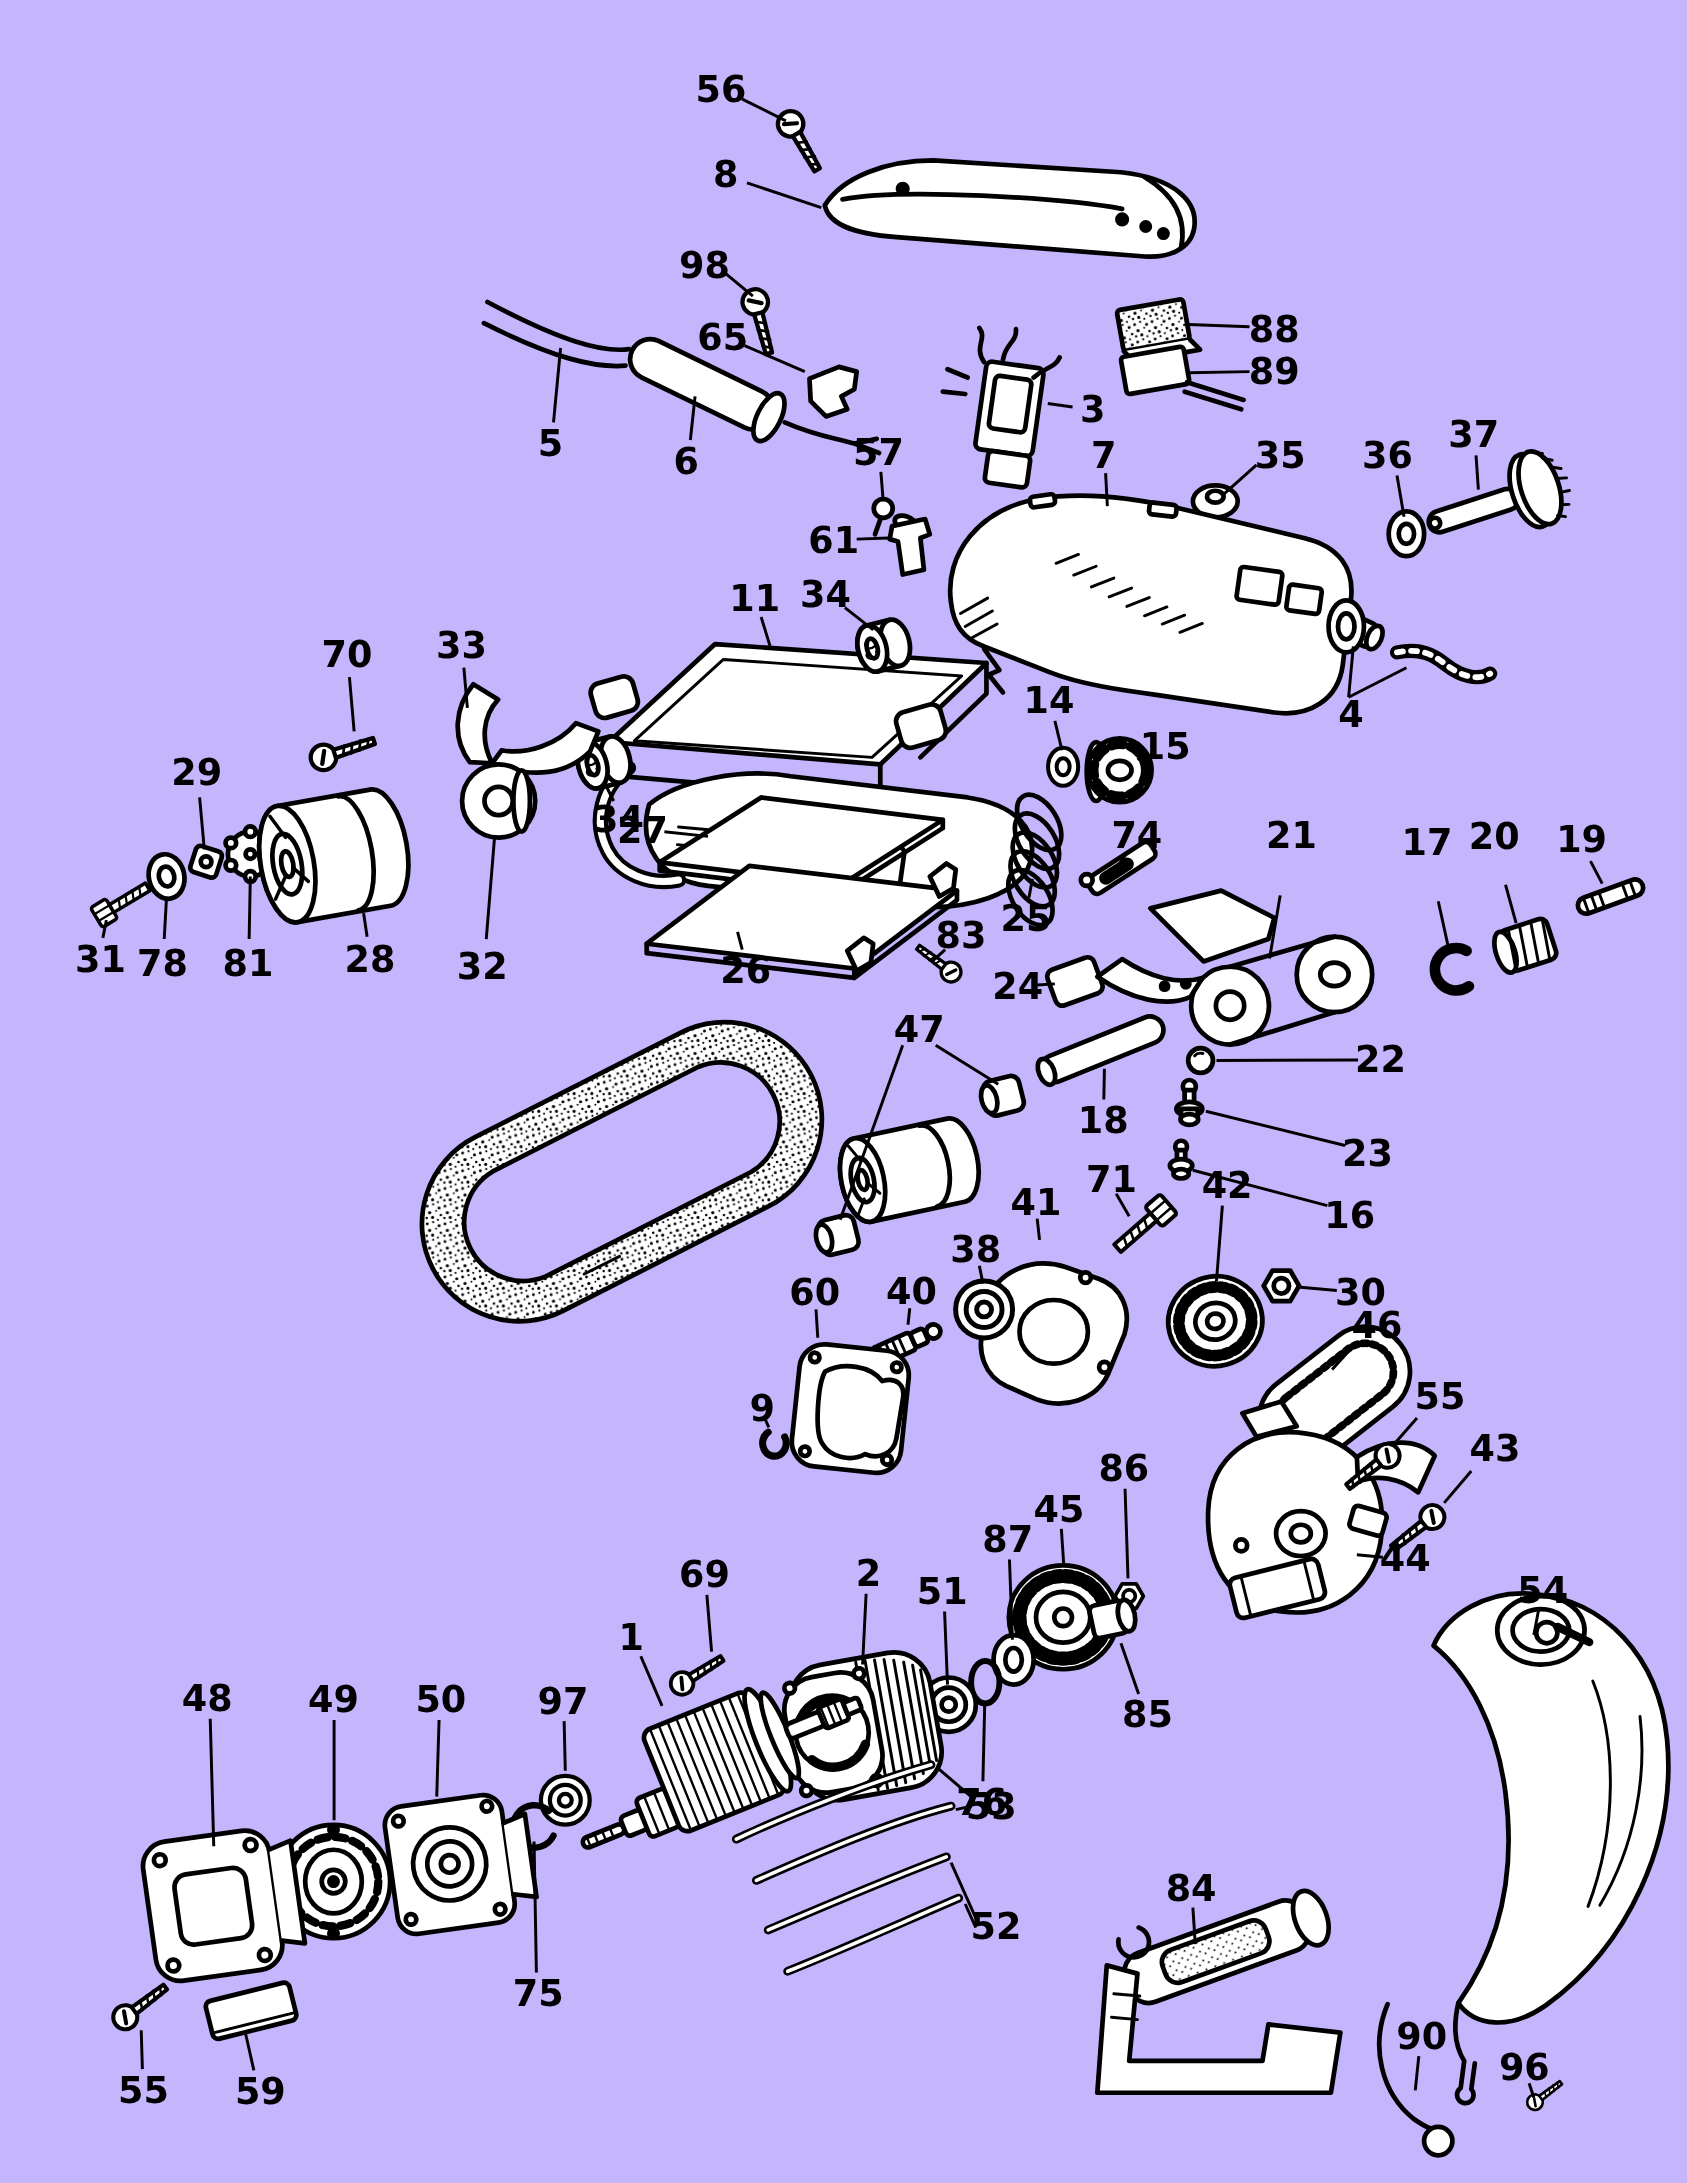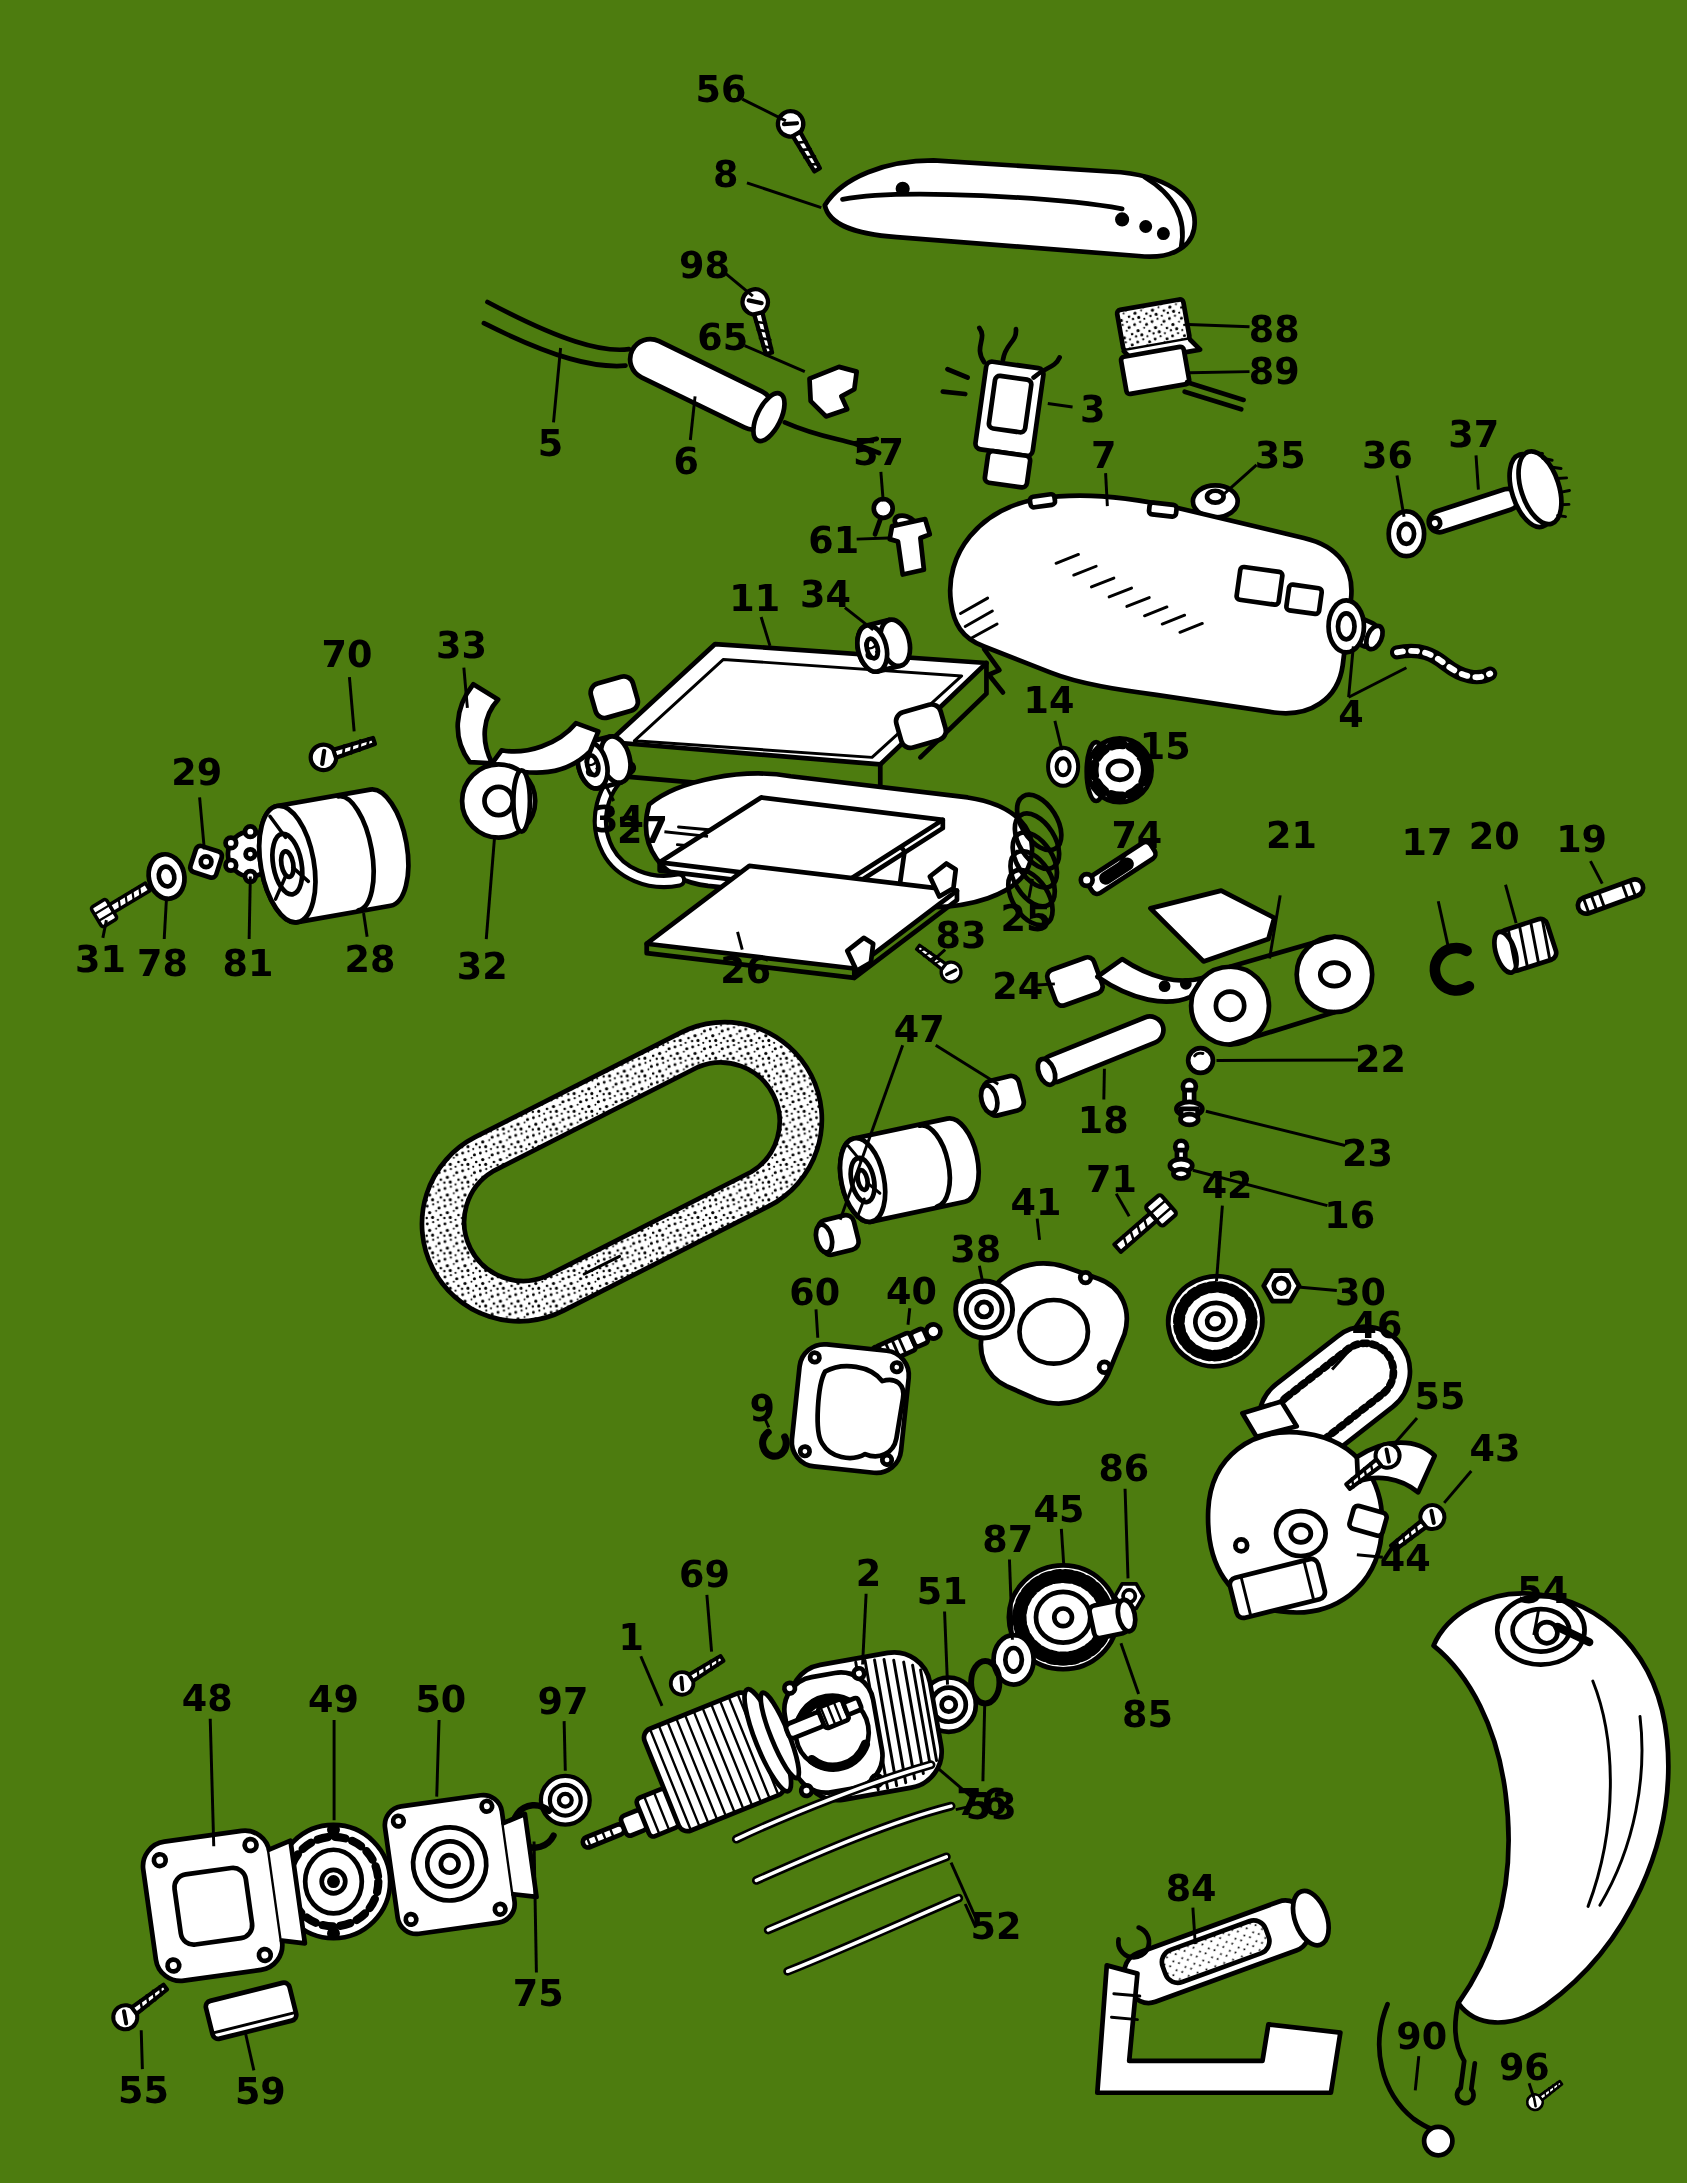--- a/index.html
+++ b/index.html
@@ -1,16 +1,16 @@
 <!DOCTYPE html>
 <html style="font-size:9.4px"><head>
 <meta charset="utf-8">
 <style>
   html,body{margin:0;padding:0;background:#888;}
-  .page{width:1688px;height:2183px;background:#4d7c0f;position:relative;margin:0 auto;
+  .page{width:1688px;height:2183px;background:#c4b5fd;position:relative;margin:0 auto;
         font-family:"DejaVu Sans",sans-serif;}
   svg{display:block;width:100%;height:100%;}
   .lbl{font-family:"DejaVu Sans","Liberation Sans",sans-serif;font-weight:bold;}
 </style>
 </head>
 <body>
 
 <div class="page">
 <svg viewBox="0 0 2861 3701" xmlns="http://www.w3.org/2000/svg">
 <defs>

